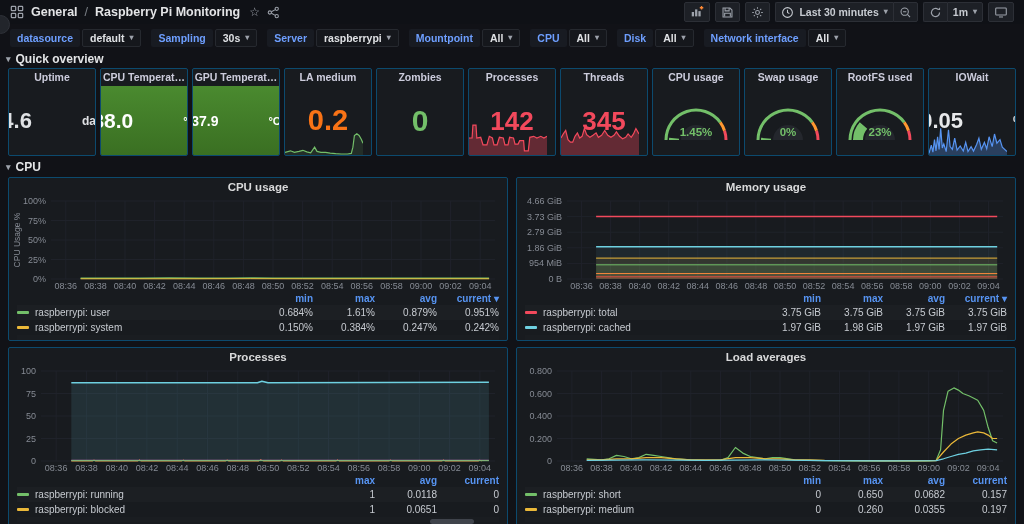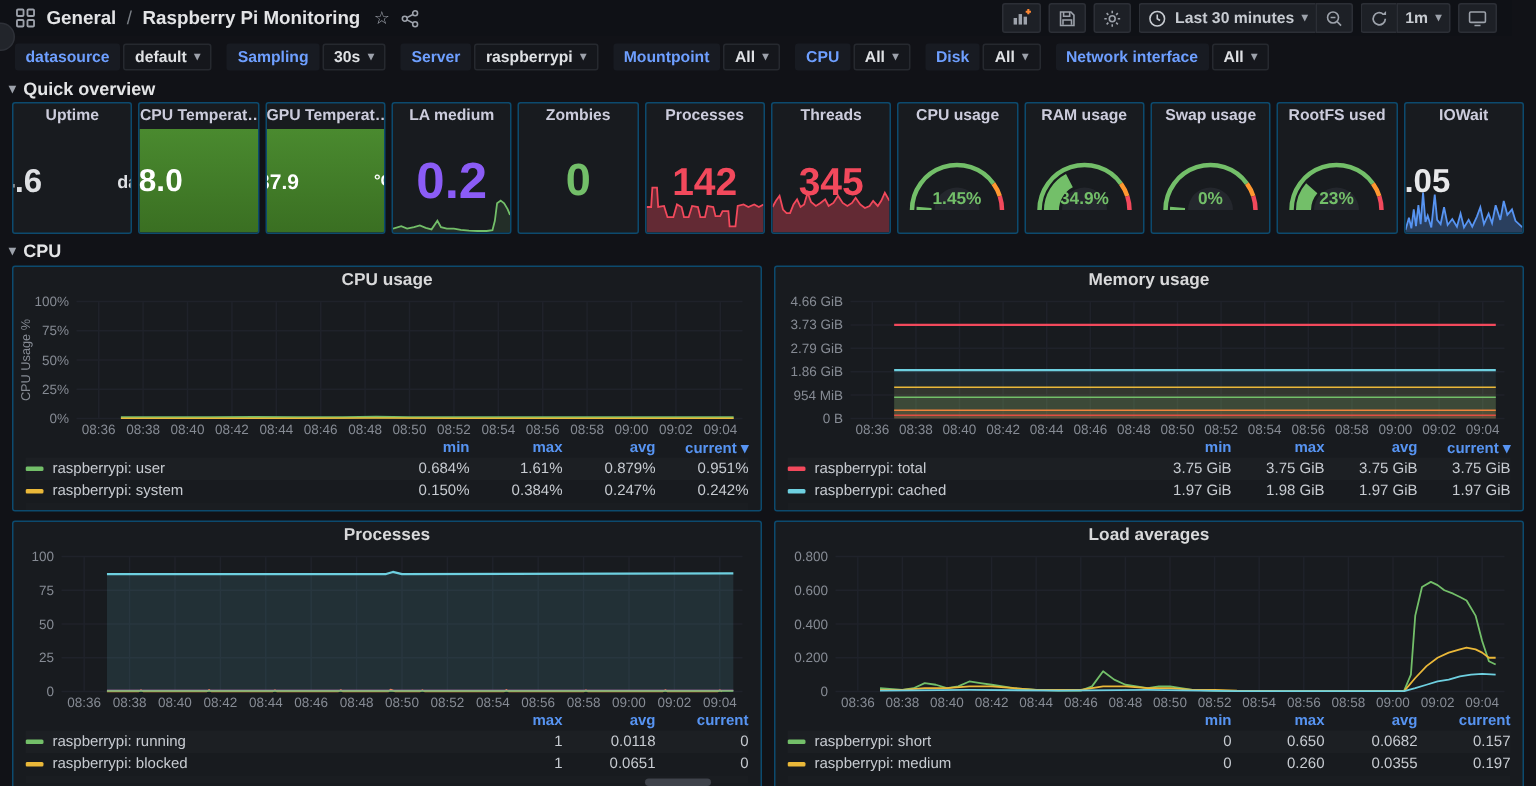--- a/index.html
+++ b/index.html
@@ -1,18 +1,18 @@
 <!DOCTYPE html>
 <html><head>
 <meta charset="utf-8">
 <style>
   html,body{margin:0;padding:0;}
   body{width:1024px;height:524px;position:relative;overflow:hidden;background:#111217;
        font-family:"Liberation Sans",sans-serif;color:#d8d9da;-webkit-font-smoothing:antialiased;}
-  .nav{position:absolute;top:0;left:0;right:16px;height:24px;display:flex;align-items:center;padding:0 10px;gap:7px;background:#0f1116;}
+  .nav{position:absolute;top:0;left:0;right:0;height:24px;display:flex;align-items:center;padding:0 10px;gap:7px;background:#0f1116;}
   .nav svg{display:block}
   .crumb-section,.crumb-title{font-size:12.5px;font-weight:600;color:#e3e4e6;cursor:pointer;}
   .crumb-sep{color:#7b8087;font-size:12.5px;}
   .star{color:#9da2ab;font-size:12px;cursor:pointer;margin-left:2px;}
   .nav-right{margin-left:auto;display:flex;align-items:center;gap:5px;}
   .nbtn{display:flex;align-items:center;gap:5px;background:#1d2026;border:1px solid #2c2f36;border-radius:2px;
         height:20px;padding:4px 5px;color:#c7cbd1;font-size:10.5px;font-weight:600;cursor:pointer;font-family:inherit;}
   .bgroup{display:flex;}
   .bgroup .nbtn:first-child{border-top-right-radius:0;border-bottom-right-radius:0;border-right:none;}
   .bgroup .nbtn:last-child{border-top-left-radius:0;border-bottom-left-radius:0;}
@@ -232,21 +232,21 @@
     <div class="panel stat-panel">
       <div class="stat-title">GPU Temperat…</div>
       <div class="stat-body greenbg">
         <span class="stat-value" style="font-size: 14px; color: rgb(255, 255, 255);">37.9</span>
         <span class="stat-suffix" style="font-size: 11px; color: rgb(255, 255, 255); margin-left: 2px; align-self: center;"> °C</span>
       </div>
     </div>
     <div class="panel stat-panel">
       <div class="stat-title">LA medium</div>
       <div class="stat-body">
-        <span class="stat-value" style="font-size: 34px; color: #8b5cf6; text-align: right;">0.2</span>
+        <span class="stat-value" style="font-size: 29px; color: #f97316; text-align: right;">0.2</span>
         <svg class="spark" width="78" height="26">
           <path d="M0.0 23.4L5.5 21.8L9.4 23.4L14.0 22.4L17.9 21.3L21.8 22.9L25.7 23.9L29.6 18.2L32.0 22.4L35.9 23.4L40.6 23.4L45.2 24.2L50.7 24.7L56.2 25.0L62.4 25.0L66.3 24.4L67.9 18.2L69.4 6.5L71.8 4.7L74.1 6.5L76.4 10.4L78.0 14.3L78 26L0 26Z" fill="#73BF69" fill-opacity="0.12" stroke="none"></path>
           <path d="M0.0 23.4L5.5 21.8L9.4 23.4L14.0 22.4L17.9 21.3L21.8 22.9L25.7 23.9L29.6 18.2L32.0 22.4L35.9 23.4L40.6 23.4L45.2 24.2L50.7 24.7L56.2 25.0L62.4 25.0L66.3 24.4L67.9 18.2L69.4 6.5L71.8 4.7L74.1 6.5L76.4 10.4L78.0 14.3" fill="none" stroke="#73BF69" stroke-width="1.2"></path>
         </svg>
       </div>
     </div>
     <div class="panel stat-panel">
       <div class="stat-title">Zombies</div>
       <div class="stat-body">
         <span class="stat-value" style="font-size: 30px; color: rgb(115, 191, 105);">0</span>
@@ -275,33 +275,20 @@
     <div class="panel stat-panel">
       <div class="stat-title">CPU usage</div>
       <div class="stat-body">
         <svg width="78" height="50">
           <path d="M24 44A15 15 0 0 1 54 44Z" fill="#24272d"></path>
           <path d="M9.00 44.00A30 30 0 0 1 63.27 26.37" fill="none" stroke="#73BF69" stroke-width="3"></path>
           <path d="M63.27 26.37A30 30 0 0 1 67.53 34.73" fill="none" stroke="#FF9830" stroke-width="3"></path>
           <path d="M67.53 34.73A30 30 0 0 1 69.00 44.00" fill="none" stroke="#F2495C" stroke-width="3"></path>
           <path d="M17.00 44.00A22 22 0 0 1 17.07 42.27" fill="none" stroke="#73BF69" stroke-width="10"></path>
           <text x="39" y="40" text-anchor="middle" fill="#73BF69" font-size="11.5" font-weight="bold">1.45%</text>
-        </svg>
-      </div>
-    </div>
-    <div class="panel stat-panel">
-      <div class="stat-title">RAM usage</div>
-      <div class="stat-body">
-        <svg width="78" height="50">
-          <path d="M24 44A15 15 0 0 1 54 44Z" fill="#24272d"></path>
-          <path d="M9.00 44.00A30 30 0 0 1 63.27 26.37" fill="none" stroke="#73BF69" stroke-width="3"></path>
-          <path d="M63.27 26.37A30 30 0 0 1 67.53 34.73" fill="none" stroke="#FF9830" stroke-width="3"></path>
-          <path d="M67.53 34.73A30 30 0 0 1 69.00 44.00" fill="none" stroke="#F2495C" stroke-width="3"></path>
-          <path d="M17.00 44.00A22 22 0 0 1 28.95 24.43" fill="none" stroke="#73BF69" stroke-width="10"></path>
-          <text x="39" y="40" text-anchor="middle" fill="#73BF69" font-size="11.5" font-weight="bold">34.9%</text>
         </svg>
       </div>
     </div>
     <div class="panel stat-panel">
       <div class="stat-title">Swap usage</div>
       <div class="stat-body">
         <svg width="78" height="50">
           <path d="M24 44A15 15 0 0 1 54 44Z" fill="#24272d"></path>
           <path d="M9.00 44.00A30 30 0 0 1 63.27 26.37" fill="none" stroke="#73BF69" stroke-width="3"></path>
           <path d="M63.27 26.37A30 30 0 0 1 67.53 34.73" fill="none" stroke="#FF9830" stroke-width="3"></path>

